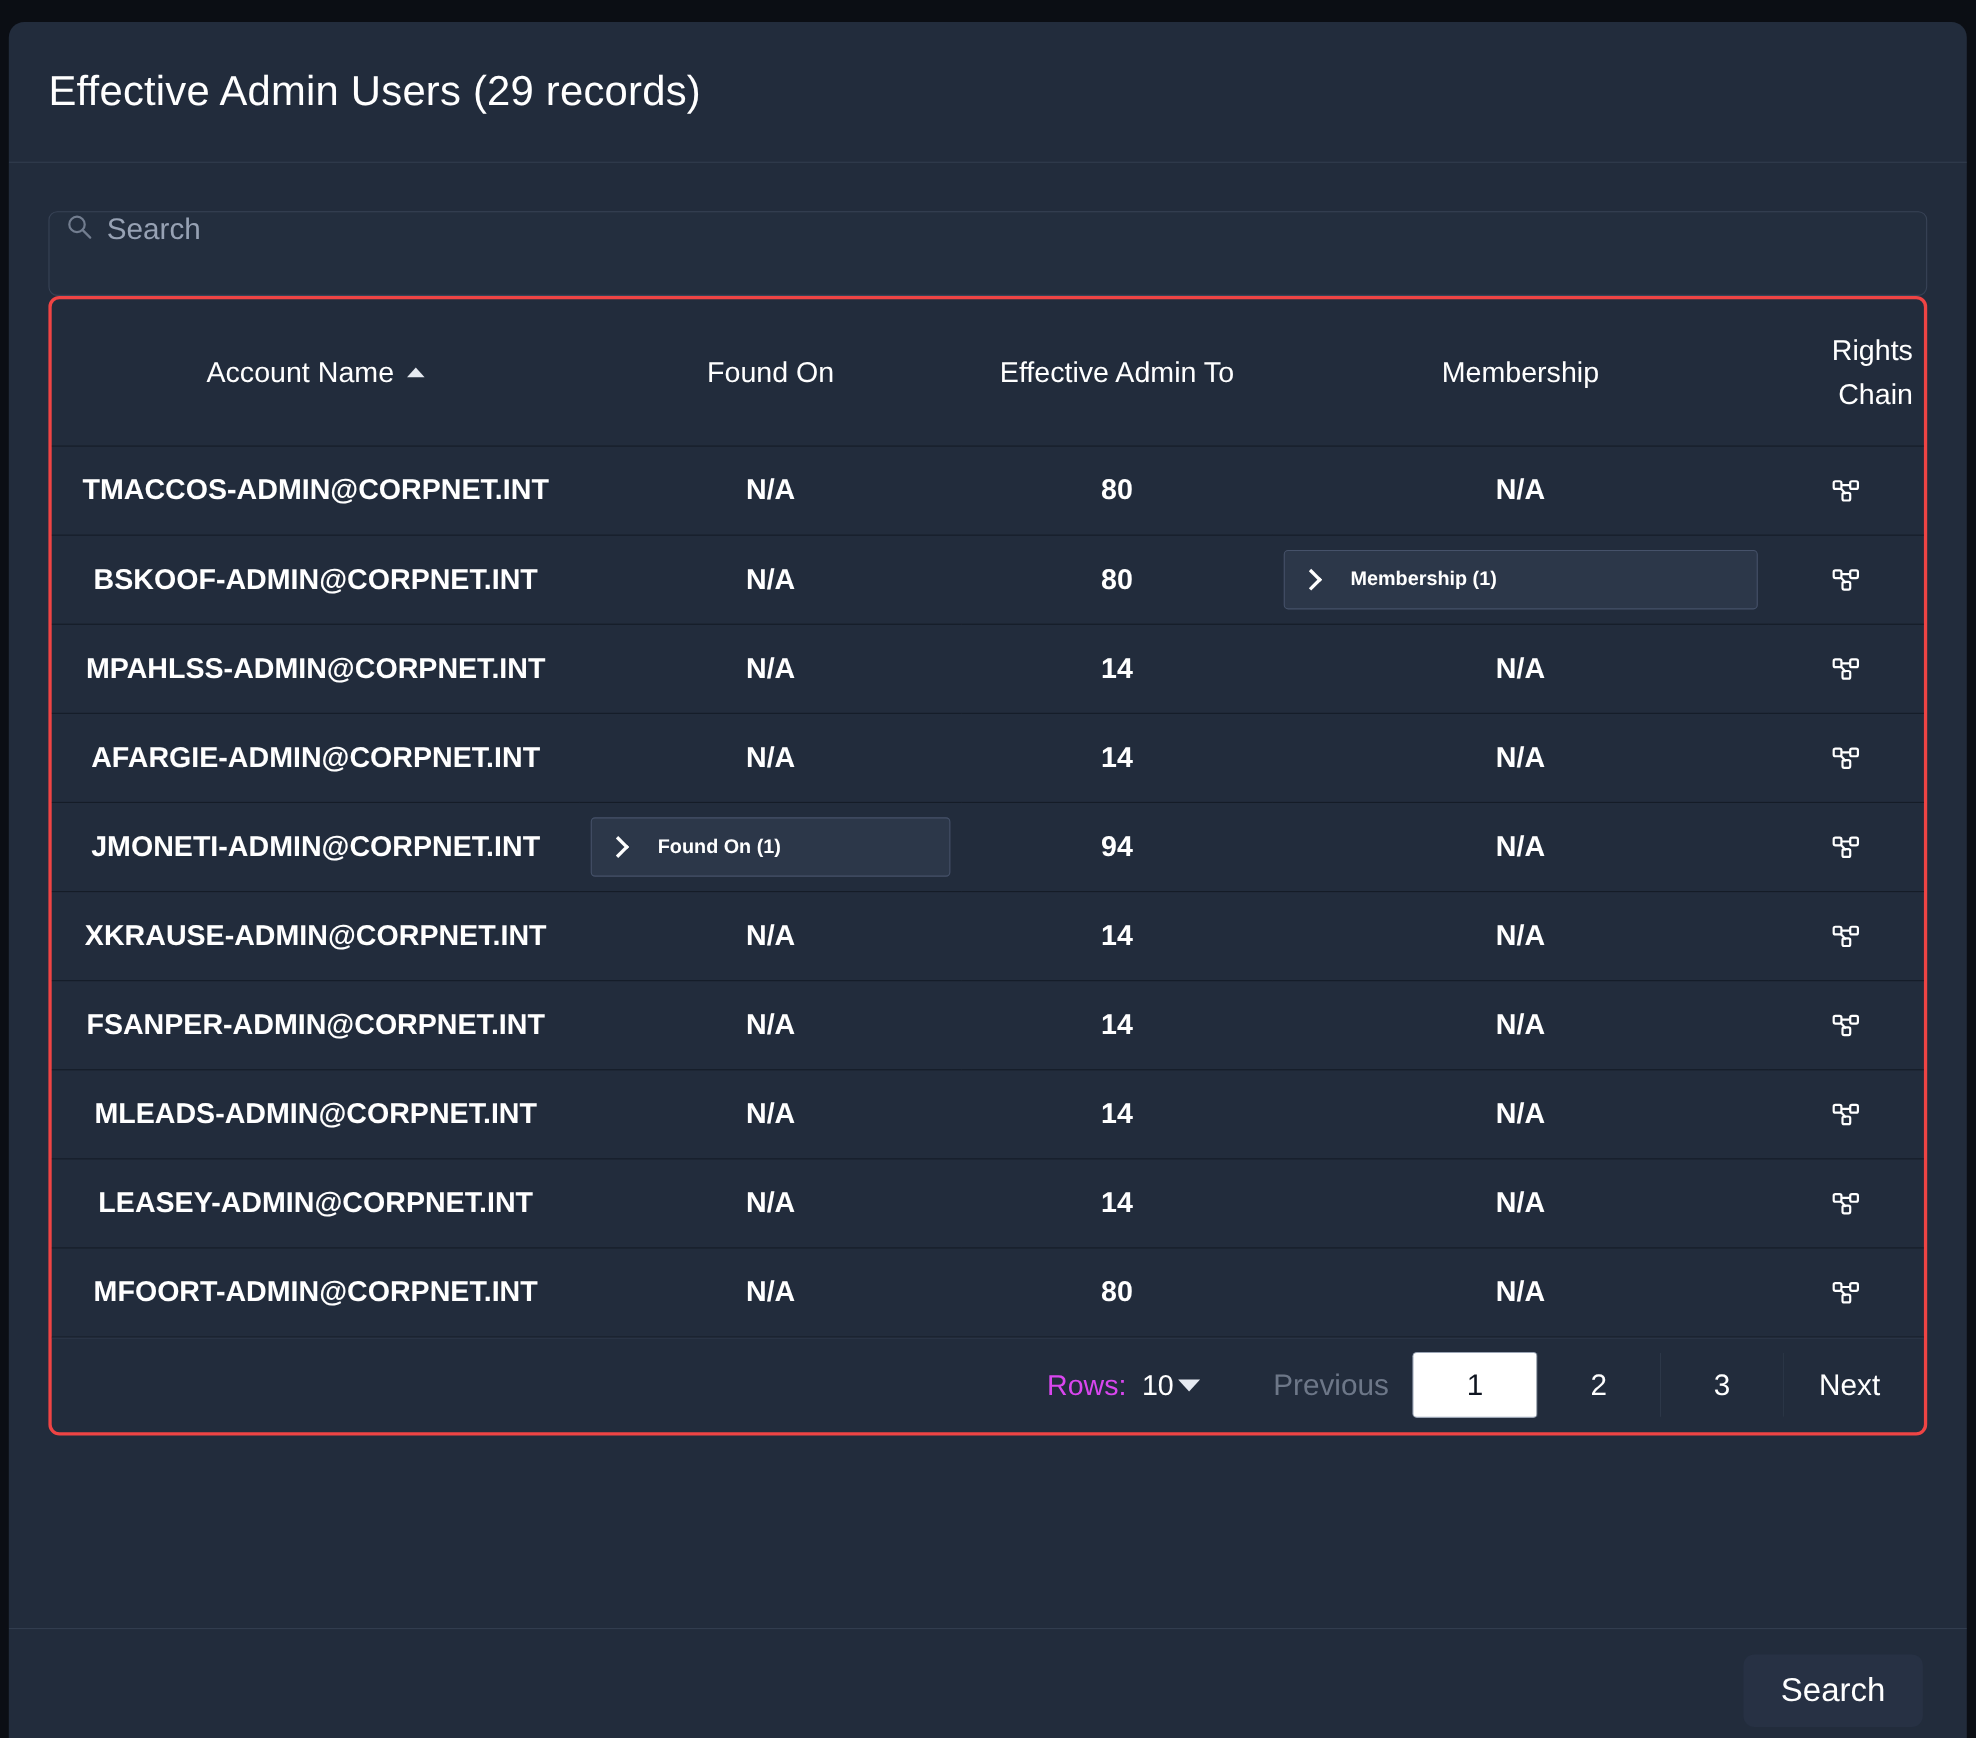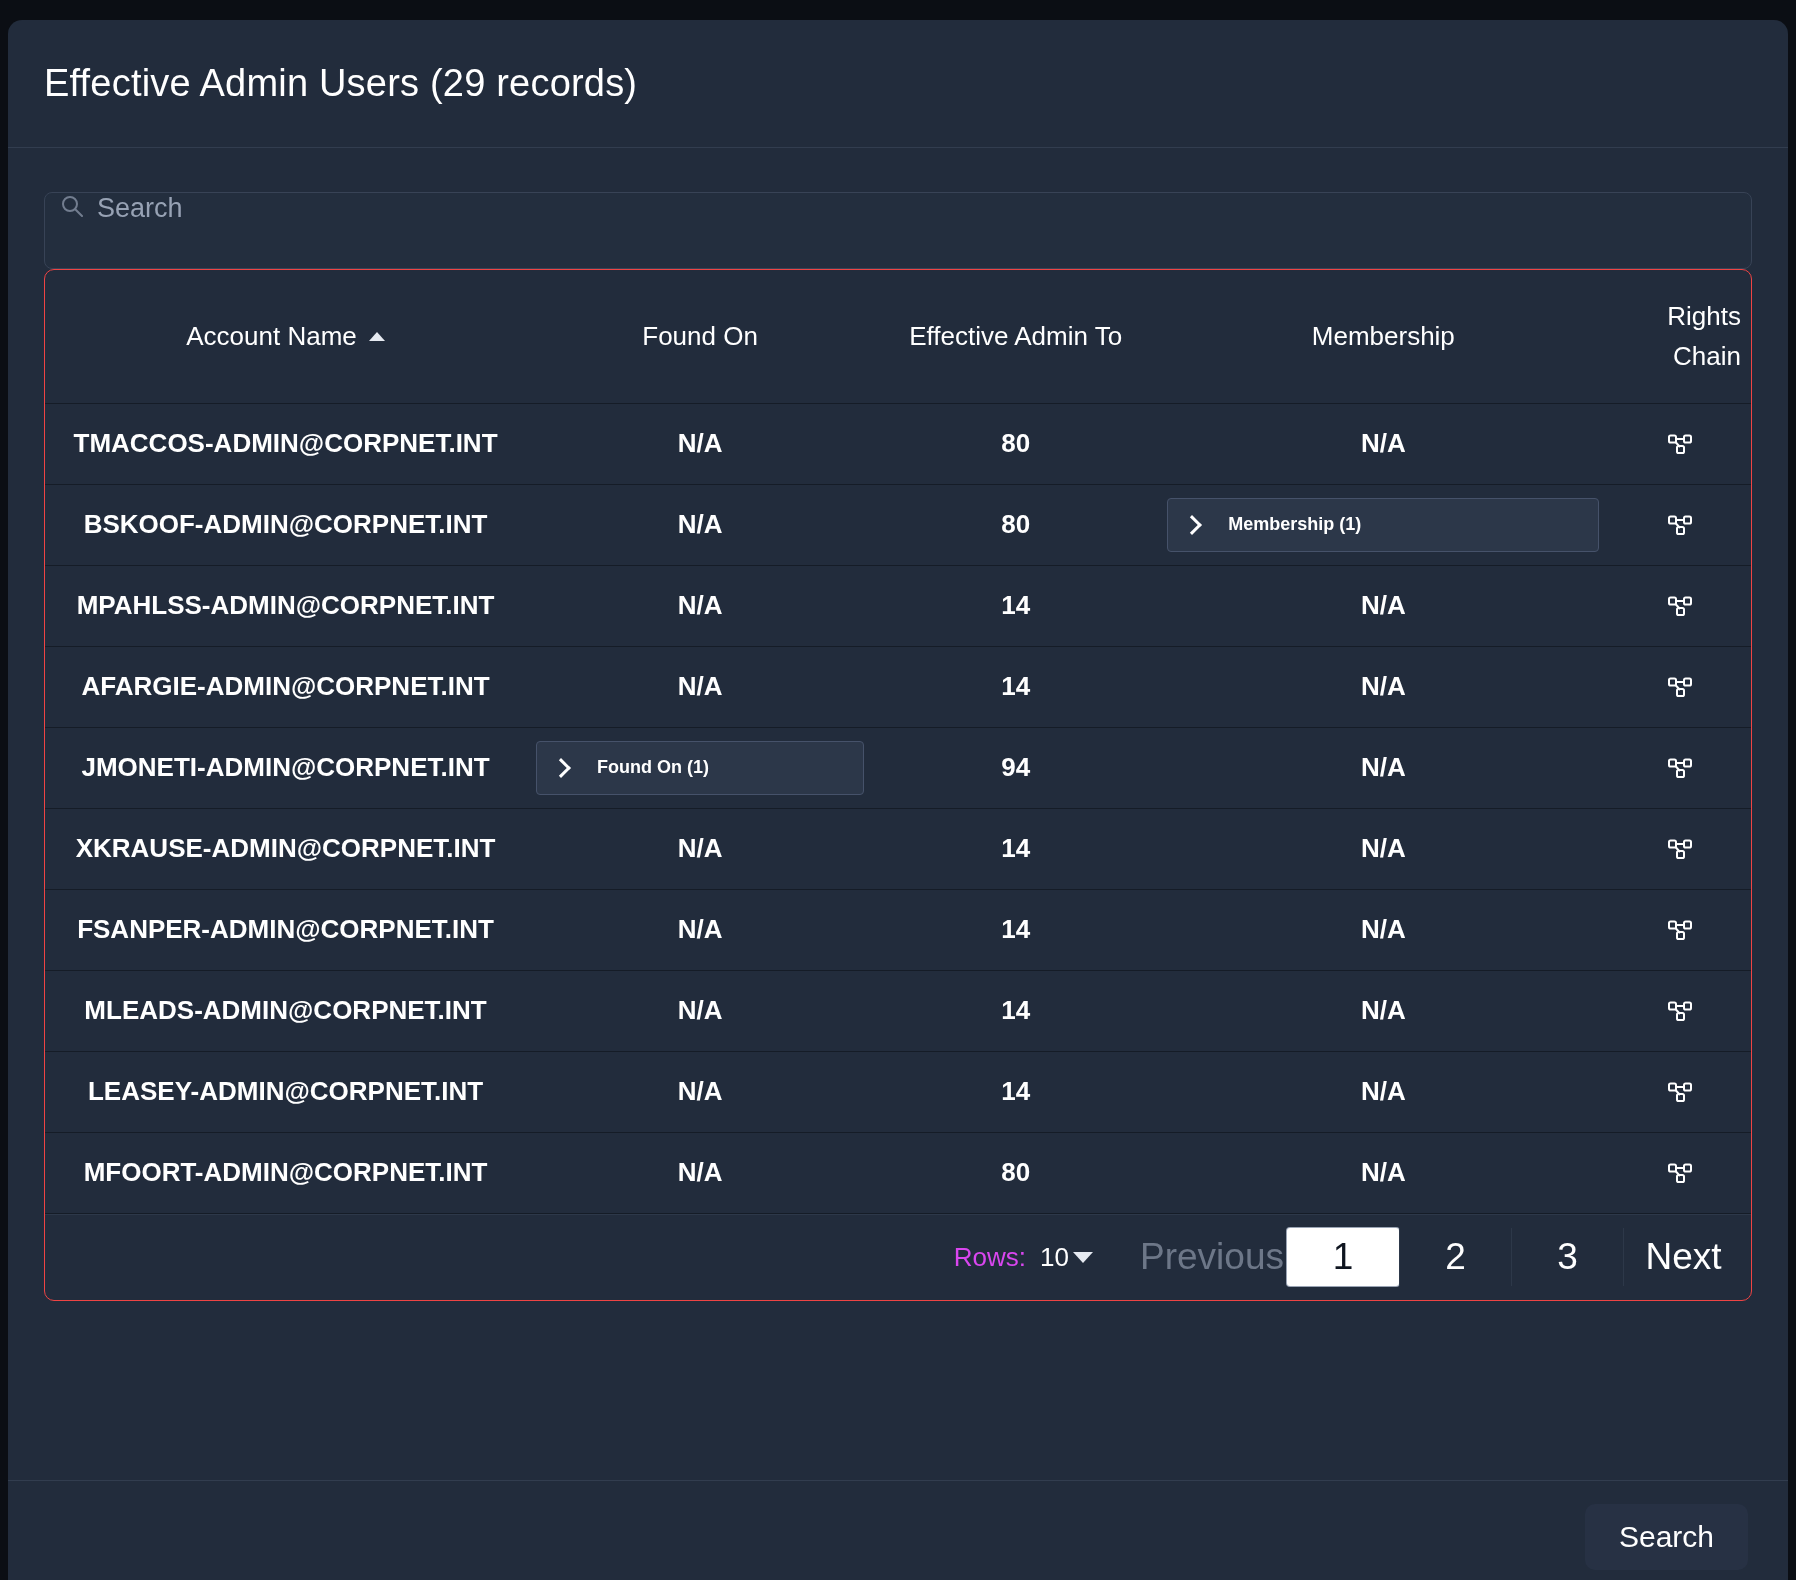--- a/index.html
+++ b/index.html
@@ -80,21 +80,21 @@
     border: none;
     outline: none;
     color: #e8ecf2;
     font-family: "Liberation Sans", sans-serif;
     font-size: 27px;
   }
   .search-input::placeholder { color: #97a2b4; }
 
   
   .table-card {
-    border: 1px solid #ef4444;
+    border: 3px solid #ef4444;
     border-radius: 10px;
     background: #222c3c;
     overflow: hidden;
   }
 
   table.grid {
     width: 100%;
     border-collapse: collapse;
     table-layout: fixed;
   }
@@ -215,21 +215,21 @@
     min-width: 112px;
     height: 58px;
     display: flex;
     align-items: center;
     justify-content: center;
     background: transparent;
     border: none;
     border-left: 1px solid #2d3849;
     color: #ffffff;
     font-family: "Liberation Sans", sans-serif;
-    font-size: 37px;
+    font-size: 27px;
     cursor: pointer;
   }
   .page-btn.prev {
     color: #6d7788;
     min-width: 150px;
     border-left: none;
     cursor: default;
   }
   .page-btn.active {
     background: #ffffff;

